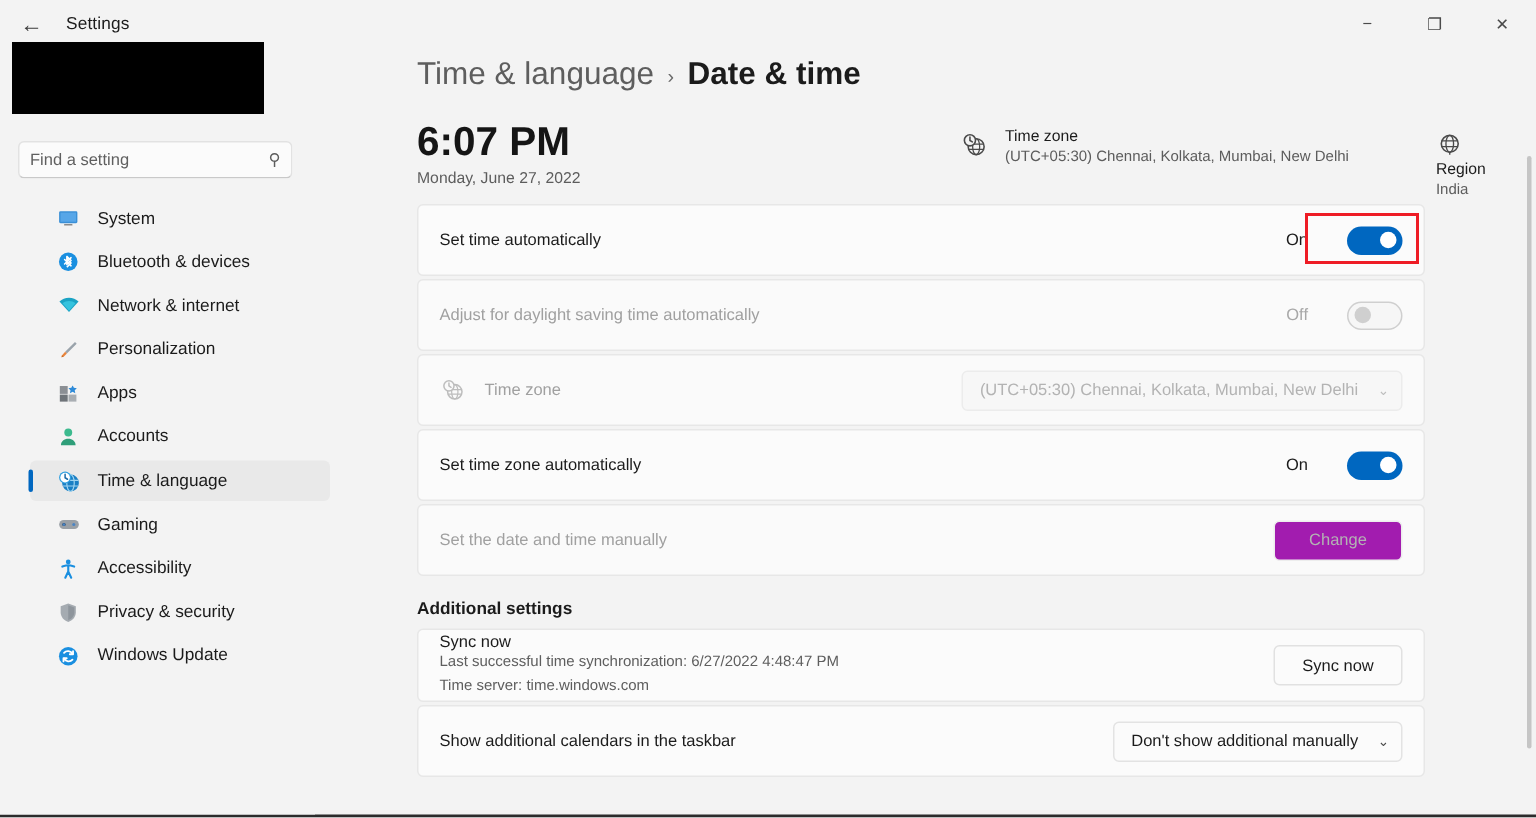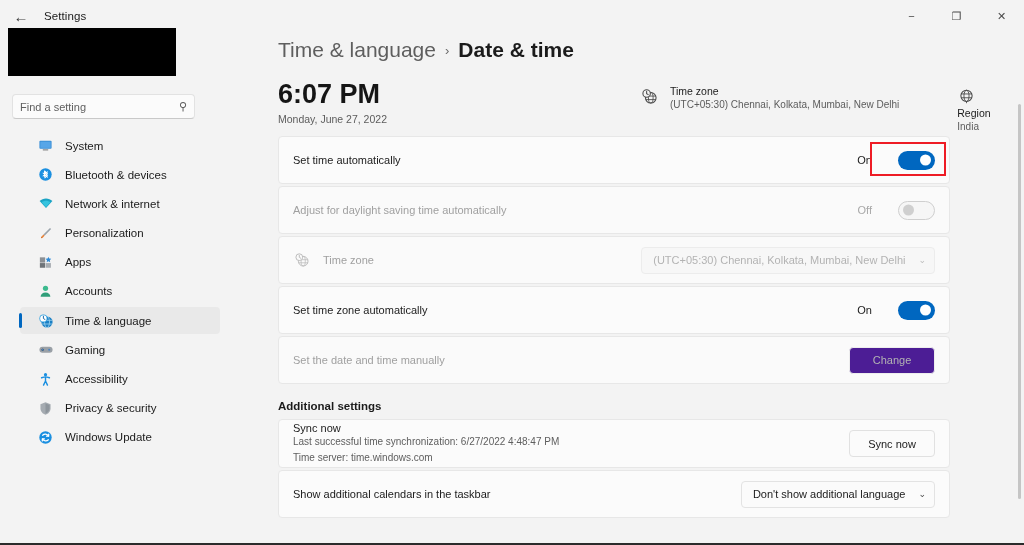--- a/index.html
+++ b/index.html
@@ -159,21 +159,21 @@
   .dropdown.dis .dd-text { color: #b3b3b3; }
   .dd-caret { font-size: 9px; color: #4a4a4a; }
   .dropdown.dis .dd-caret { color: #bdbdbd; }
 
   .btn {
     height: 27px; min-width: 86px; border: 1px solid #e1e1e1;
     border-radius: 4px; background: #fbfbfb; cursor: pointer;
     display: flex; align-items: center; justify-content: center;
     font-size: 11px; color: #1b1b1b;
   }
-  .btn.dis { background: #4c1d95; border-color: #ededed;
+  .btn.dis { background: #a21caf; border-color: #ededed;
     color: #b3b3b3; cursor: default; justify-content: center; }
 
   .section-hdr {
     font-size: 11.5px; font-weight: 600; color: #1b1b1b;
     margin: 16px 0 7px 0;
   }
   .card.tall { height: 49px; align-items: center; }
   .sync-text { display: flex; flex-direction: column; gap: 1px; }
   .sync-ttl { font-size: 11px; color: #1b1b1b; }
   .sync-sub { font-size: 10px; color: #5e5e5e; line-height: 1.42; }
@@ -467,21 +467,21 @@
         <div class="spacer"></div>
         <div class="btn">
           <span>Sync now</span>
         </div>
       </div>
 
       <div class="card">
         <span class="card-lbl">Show additional calendars in the taskbar</span>
         <div class="spacer"></div>
         <div class="dropdown">
-          <span class="dd-text">Don't show additional language</span>
+          <span class="dd-text">Don't show additional manually</span>
           <span class="dd-caret">⌄</span>
         </div>
       </div>
 
     </div>
 
     <div class="scrollbar"></div>
   </div>
 
   <div class="annot" style="left:870px; top:142px; width:76px; height:34px;"></div>

